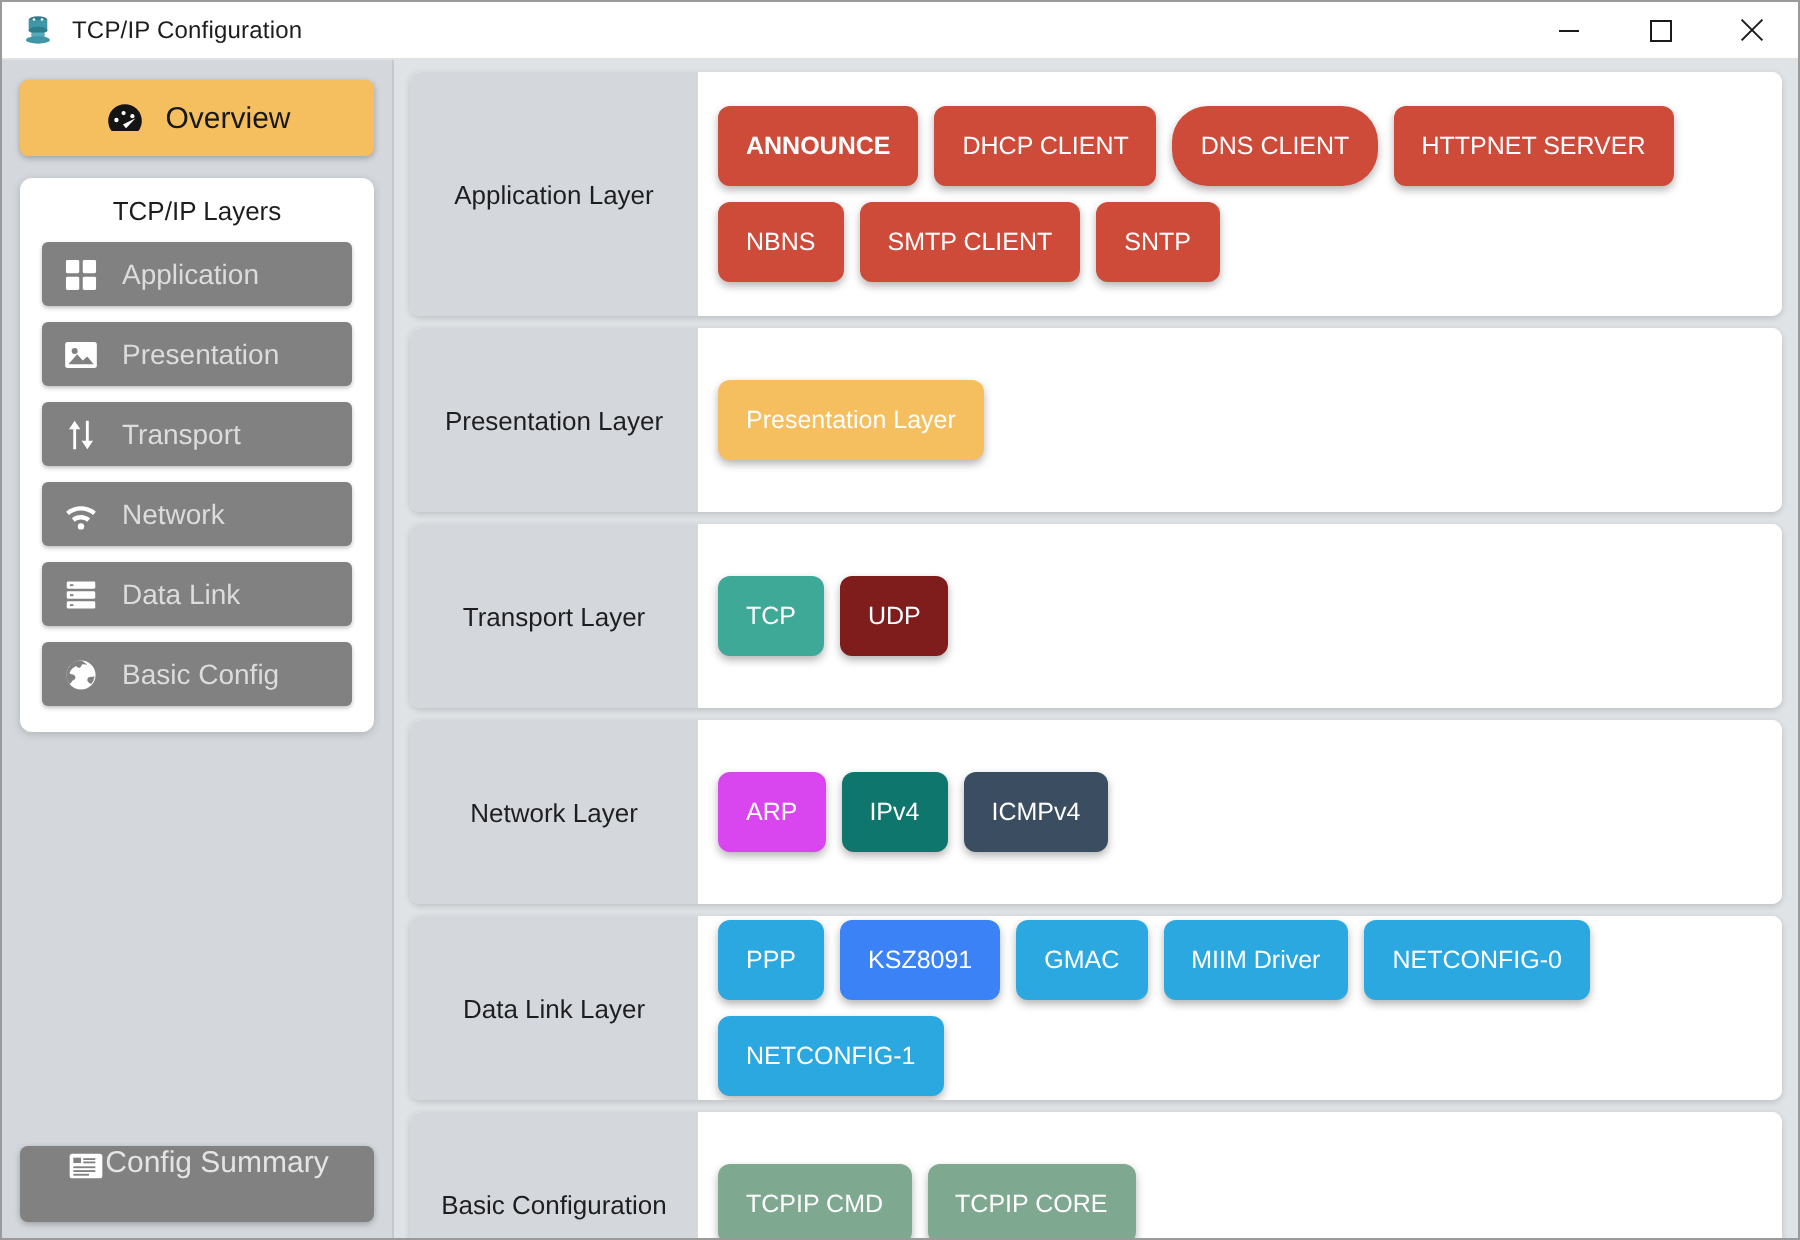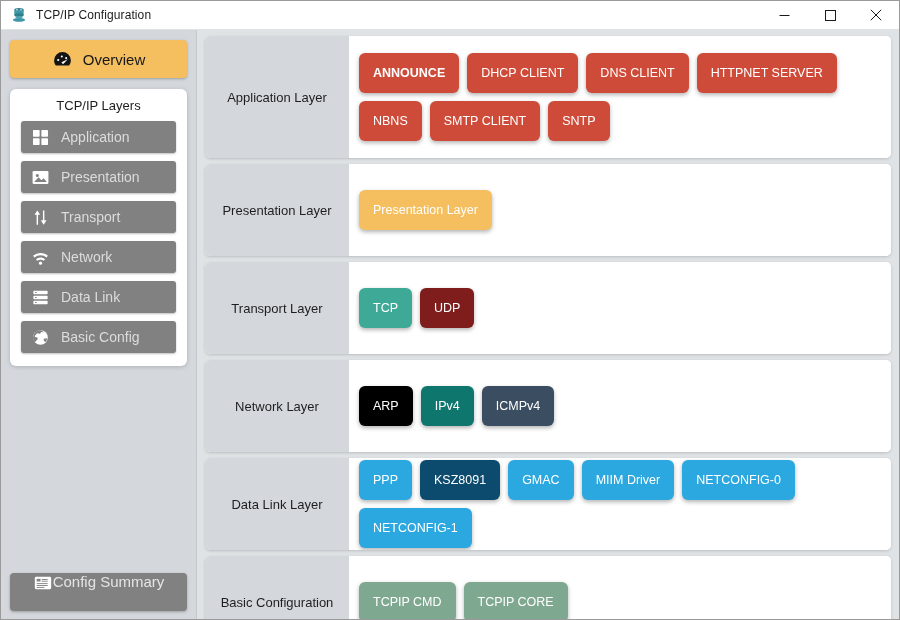--- a/index.html
+++ b/index.html
@@ -349,21 +349,21 @@
       </div>
     </div>
 
     <div id="layers-stack">
 
       <div class="layer-row" id="row-application">
         <div class="layer-row-label">Application Layer</div>
         <div class="layer-row-chips">
             <div class="chip" style="background: rgb(206, 75, 58); font-weight: bold;">ANNOUNCE</div>
             <div class="chip" style="background: rgb(206, 75, 58);">DHCP CLIENT</div>
-            <div class="chip" style="background: rgb(206, 75, 58);">DNS CLIENT</div>
+            <div class="chip" style="background: rgb(206, 75, 58); border-radius: 18px;">DNS CLIENT</div>
             <div class="chip" style="background: rgb(206, 75, 58);">HTTPNET SERVER</div>
             <div class="chip" style="background: rgb(206, 75, 58);">NBNS</div>
             <div class="chip" style="background: rgb(206, 75, 58);">SMTP CLIENT</div>
             <div class="chip" style="background: rgb(206, 75, 58);">SNTP</div>
           </div>
       </div>
 
       <div class="layer-row" id="row-presentation">
         <div class="layer-row-label">Presentation Layer</div>
         <div class="layer-row-chips">
@@ -375,31 +375,31 @@
         <div class="layer-row-label">Transport Layer</div>
         <div class="layer-row-chips">
             <div class="chip" style="background: rgb(63, 169, 152);">TCP</div>
             <div class="chip" style="background: #7f1d1d;">UDP</div>
           </div>
       </div>
 
       <div class="layer-row" id="row-network">
         <div class="layer-row-label">Network Layer</div>
         <div class="layer-row-chips">
-            <div class="chip" style="background: #000000;">ARP</div>
+            <div class="chip" style="background: #d946ef;">ARP</div>
             <div class="chip" style="background: #0f766e;">IPv4</div>
             <div class="chip" style="background: rgb(59, 78, 97);">ICMPv4</div>
           </div>
       </div>
 
       <div class="layer-row" id="row-datalink">
         <div class="layer-row-label">Data Link Layer</div>
         <div class="layer-row-chips">
             <div class="chip" style="background: rgb(43, 168, 223);">PPP</div>
-            <div class="chip" style="background: #0c4a6e;">KSZ8091</div>
+            <div class="chip" style="background: #3b82f6;">KSZ8091</div>
             <div class="chip" style="background: rgb(43, 168, 223);">GMAC</div>
             <div class="chip" style="background: rgb(43, 168, 223);">MIIM Driver</div>
             <div class="chip" style="background: rgb(43, 168, 223);">NETCONFIG-0</div>
             <div class="chip" style="background: rgb(43, 168, 223);">NETCONFIG-1</div>
           </div>
       </div>
 
       <div class="layer-row" id="row-basic">
         <div class="layer-row-label">Basic Configuration</div>
         <div class="layer-row-chips">

